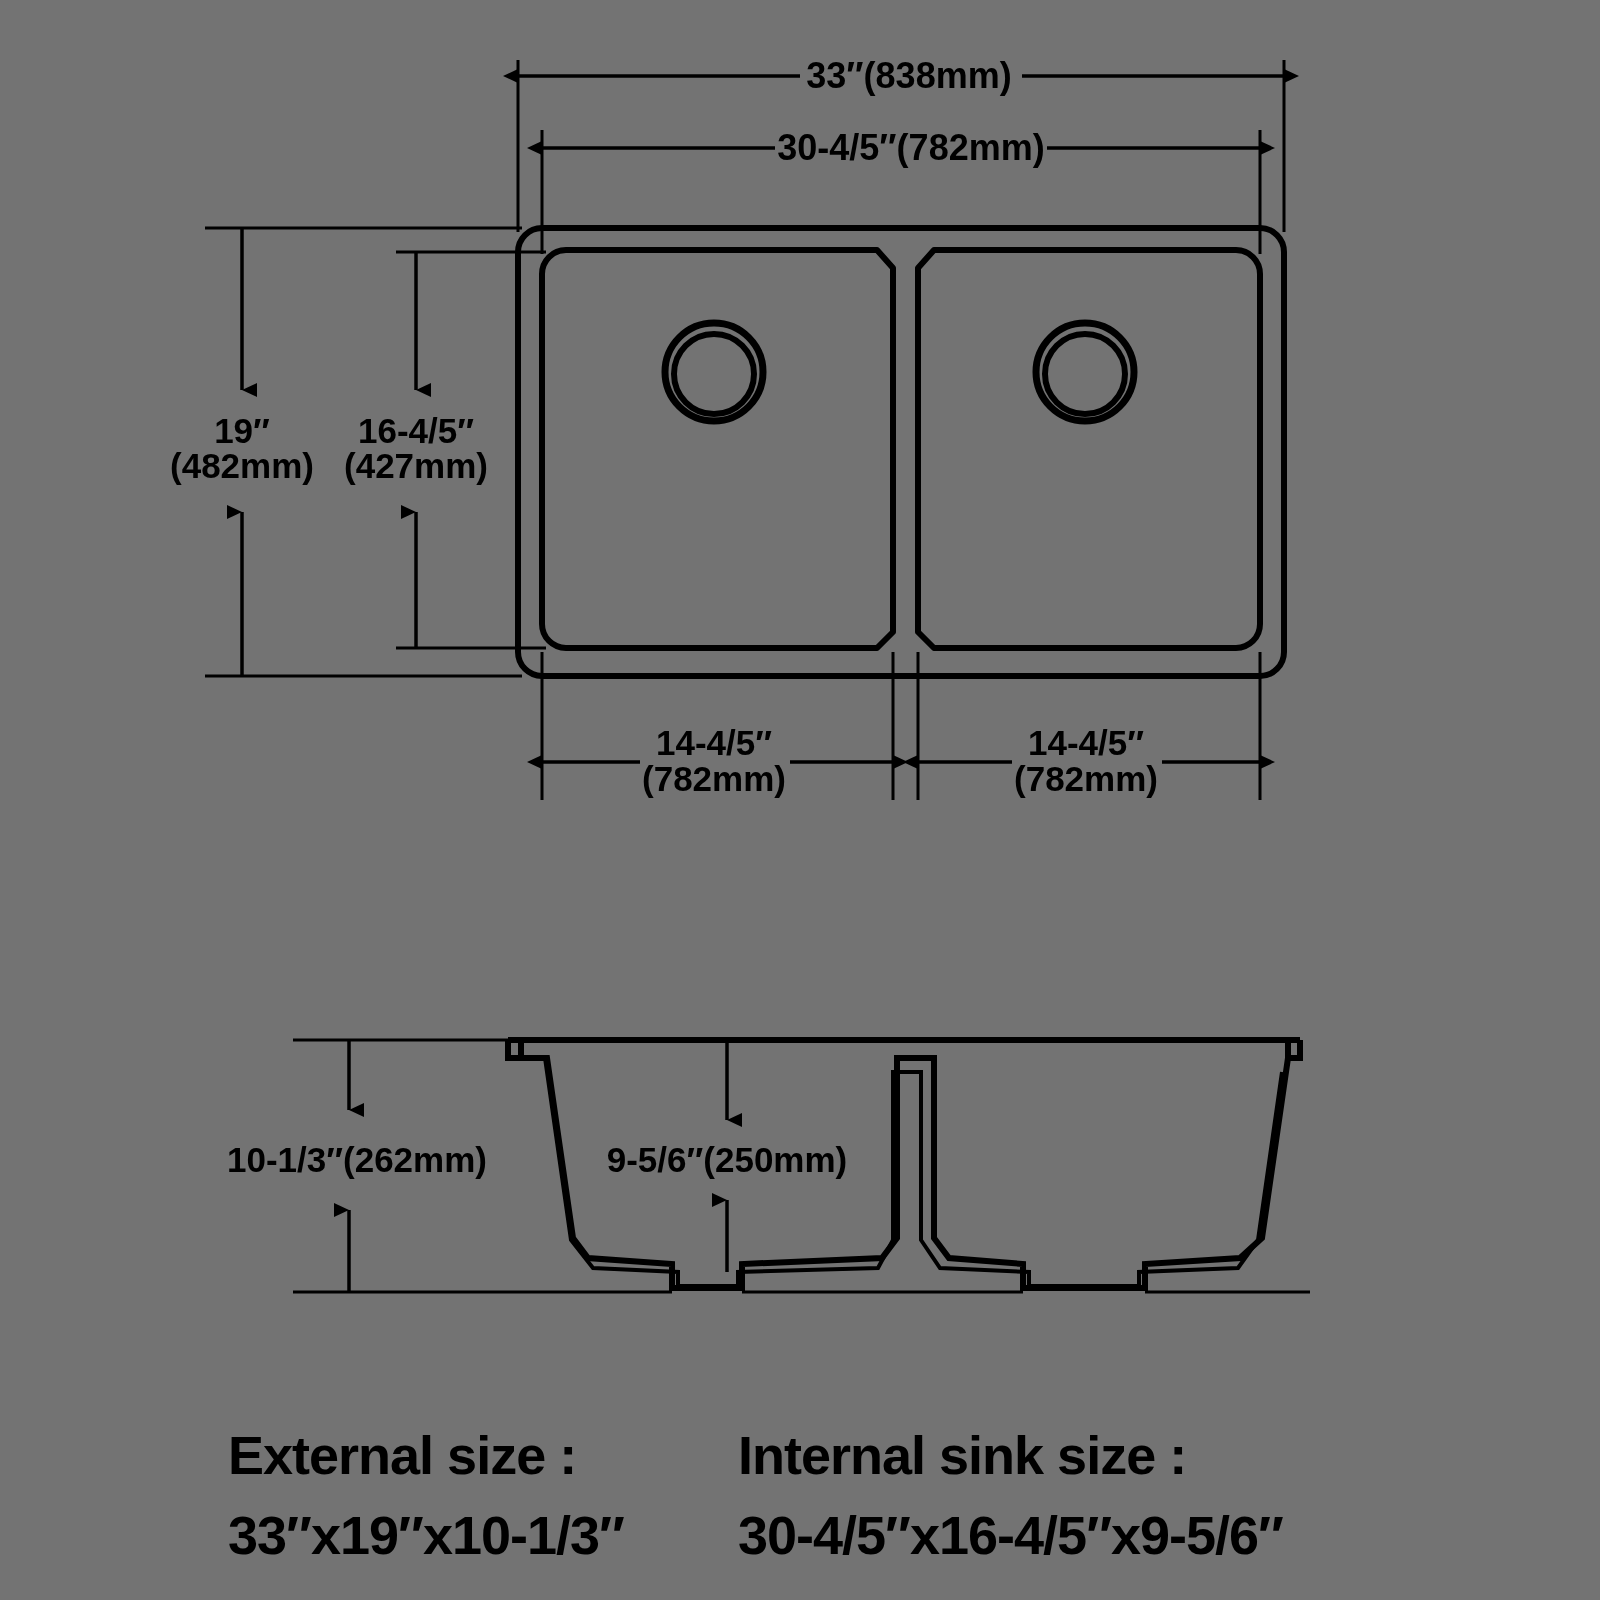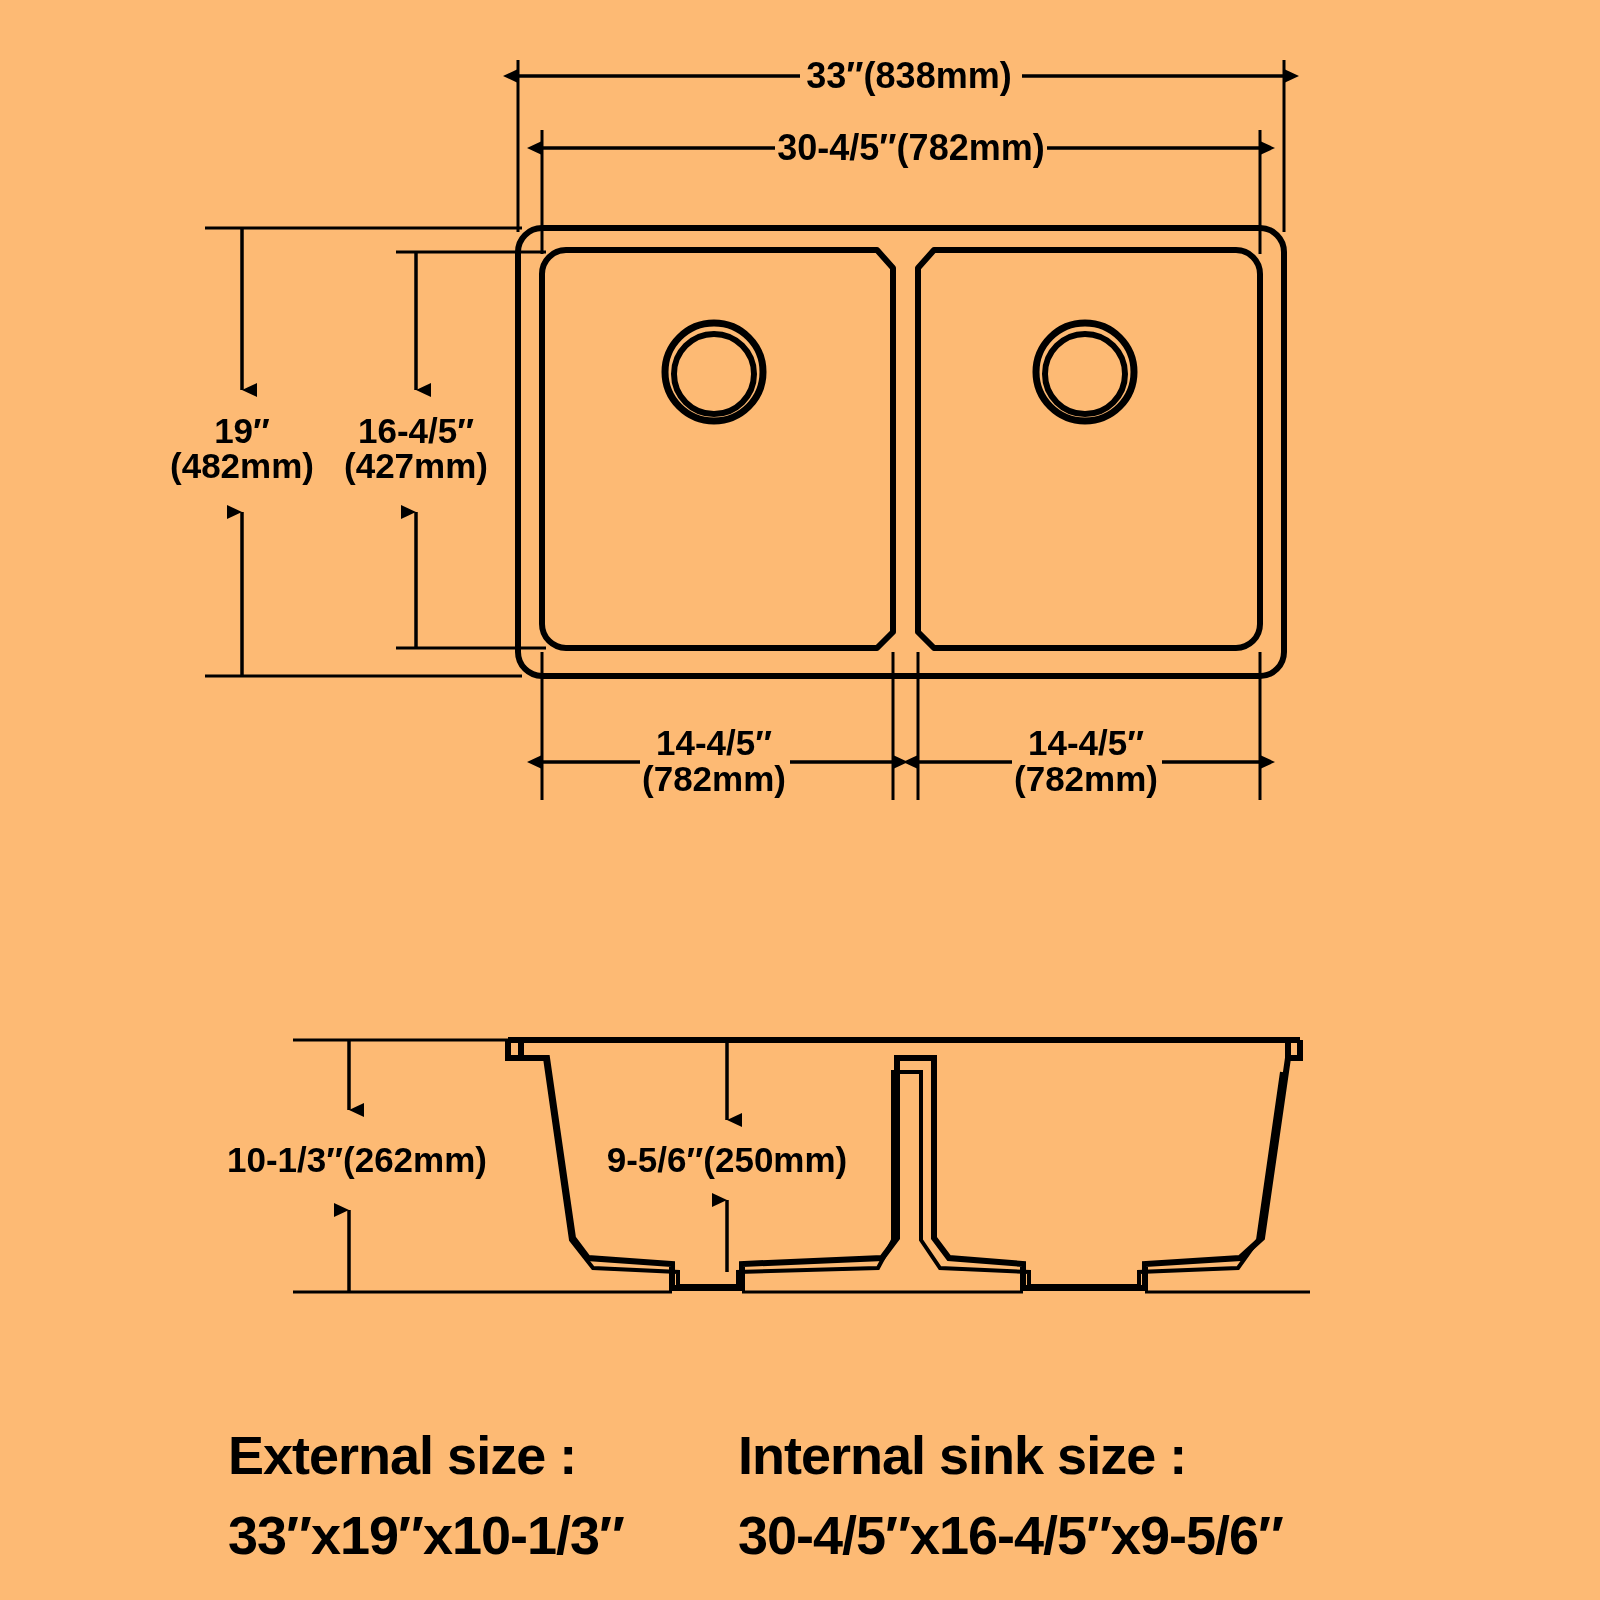--- a/index.html
+++ b/index.html
@@ -9,21 +9,21 @@
     background: #ffffff;
   }
   body {
     font-family: "Liberation Sans", "DejaVu Sans", sans-serif;
     color: #000000;
   }
   #sheet {
     position: relative;
     width: 1600px;
     height: 1600px;
-    background: #fdba74;
+    background: #737373;
     overflow: hidden;
     text-align: right;
   }
   svg.drawing {
     position: absolute;
     left: 0;
     top: 0;
     width: 1600px;
     height: 1600px;
     display: block;

